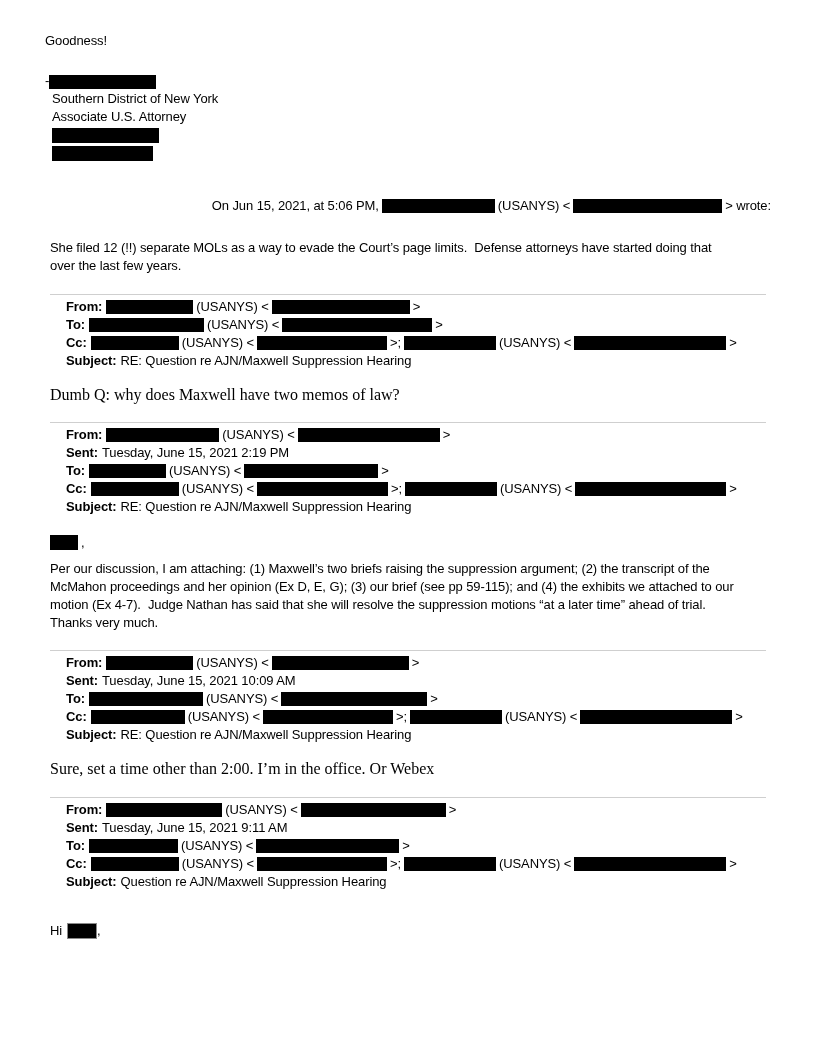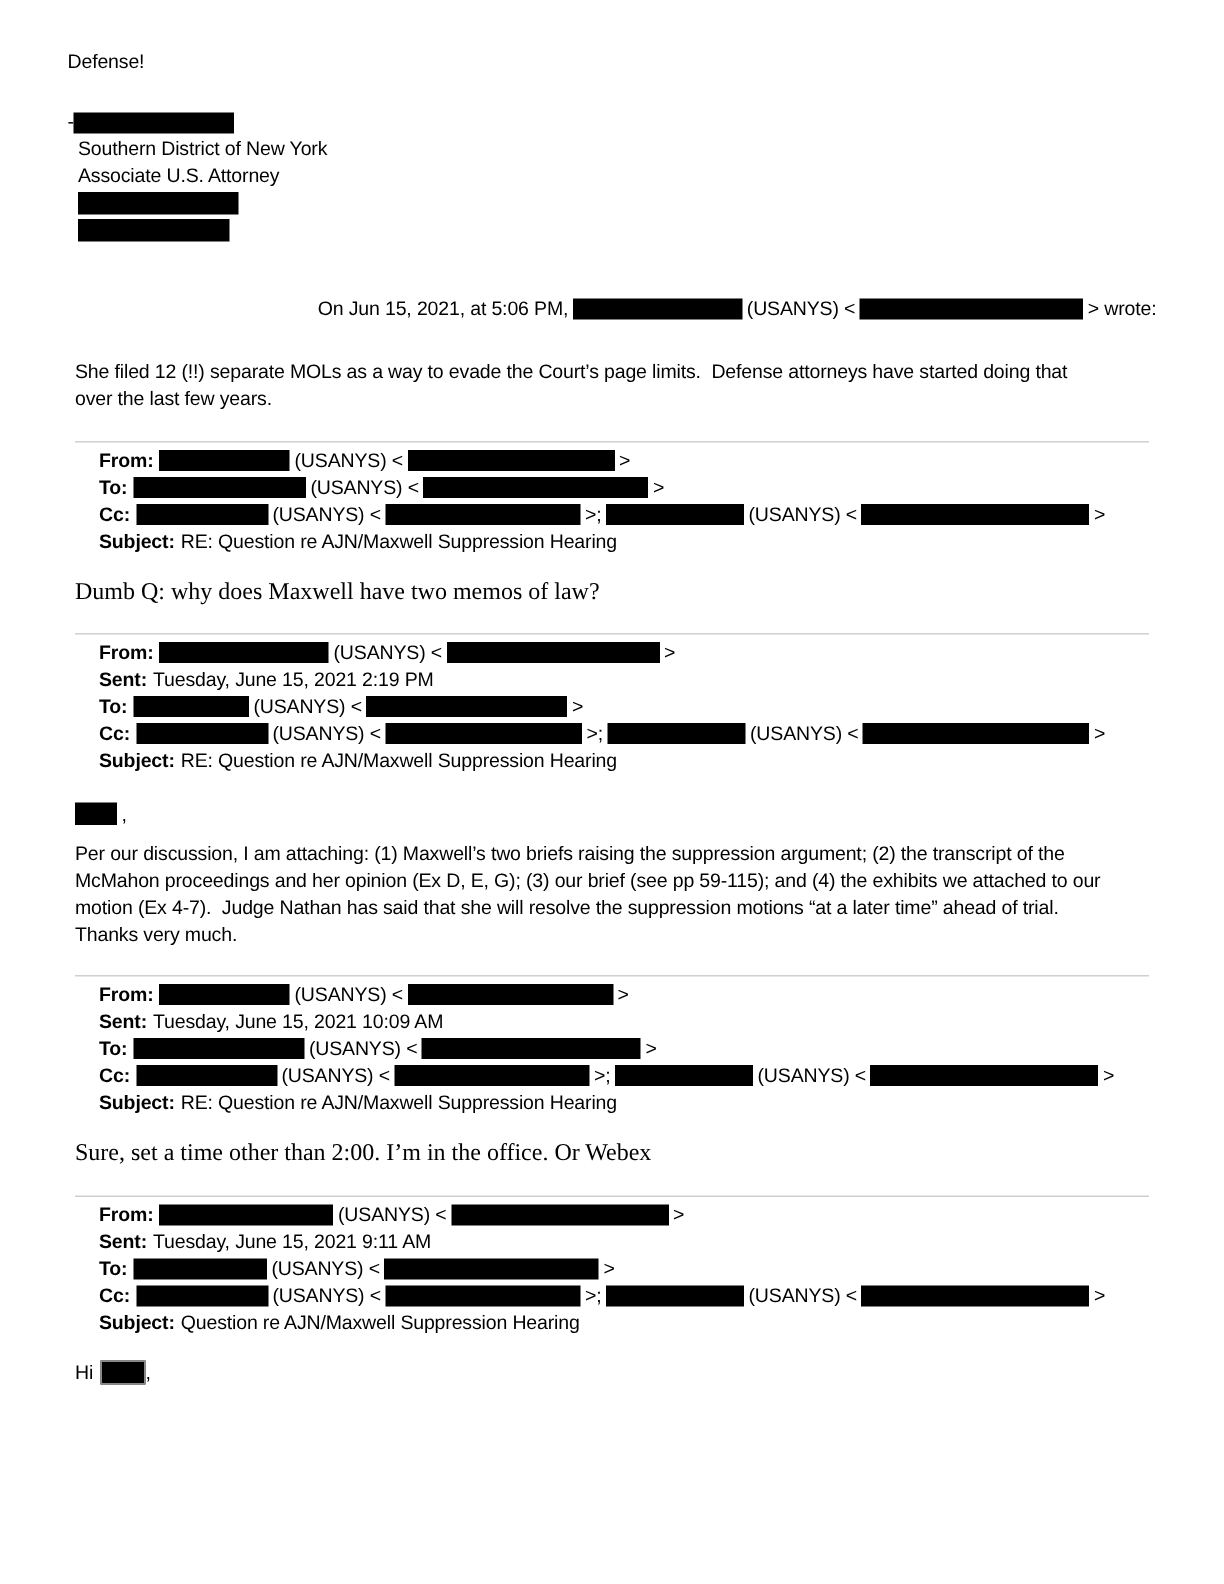--- a/index.html
+++ b/index.html
@@ -59,21 +59,21 @@
     white-space: pre;
   }
   .hrow { height: 18px; white-space: pre; padding-left: 16px; }
   .hrow span { white-space: pre; }
 </style>
 </head>
 <body>
 
 <div class="page">
 
-  <div class="line">Defense!</div>
+  <div class="line">Goodness!</div>
 
   <div style="margin-top:22px;">
     <div class="line"><span class="t">-</span><span class="sigbar" style="width:107px;height:14px;"></span></div>
     <div class="line ml7">Southern District of New York</div>
     <div class="line ml7">Associate U.S. Attorney</div>
     <div class="line ml7"><span class="sigbar" style="width:107px;"></span></div>
     <div class="line ml7"><span class="sigbar" style="width:101px;"></span></div>
   </div>
 
   <div class="line ml5" style="margin-top:35px;text-align:right;"><span class="t">On Jun 15, 2021, at 5:06 PM,</span><span class="redbar" style="width:113px;"></span><span class="t">(USANYS) &lt;</span><span class="redbar" style="width:149px;"></span><span class="t">&gt; wrote:</span></div>
@@ -124,15 +124,15 @@
 
   <div class="sep" style="margin-top:17px;"></div>
   <div class="ml5" style="margin-top:3px;">
     <div class="hrow"><span class="lbl">From:</span><span class="redbar nolm" style="width:116px;"></span><span>(USANYS) &lt;</span><span class="redbar" style="width:145px;"></span><span>&gt;</span></div>
     <div class="hrow"><span class="lbl">Sent:</span><span>Tuesday, June 15, 2021 9:11 AM</span></div>
     <div class="hrow"><span class="lbl">To:</span><span class="redbar nolm" style="width:89px;"></span><span>(USANYS) &lt;</span><span class="redbar" style="width:143px;"></span><span>&gt;</span></div>
     <div class="hrow"><span class="lbl">Cc:</span><span class="redbar nolm" style="width:88px;"></span><span>(USANYS) &lt;</span><span class="redbar" style="width:130px;"></span><span>&gt;;</span><span class="redbar" style="width:92px;"></span><span>(USANYS) &lt;</span><span class="redbar" style="width:152px;"></span><span>&gt;</span></div>
     <div class="hrow"><span class="lbl">Subject:</span><span>Question re AJN/Maxwell Suppression Hearing</span></div>
   </div>
 
-  <div class="line ml5" style="margin-top:15px;"><span class="t">Hi</span><span class="hibar"></span><span class="t">,</span></div>
+  <div class="line ml5" style="margin-top:31px;"><span class="t">Hi</span><span class="hibar"></span><span class="t">,</span></div>
 
 </div>
 
 </body></html>

